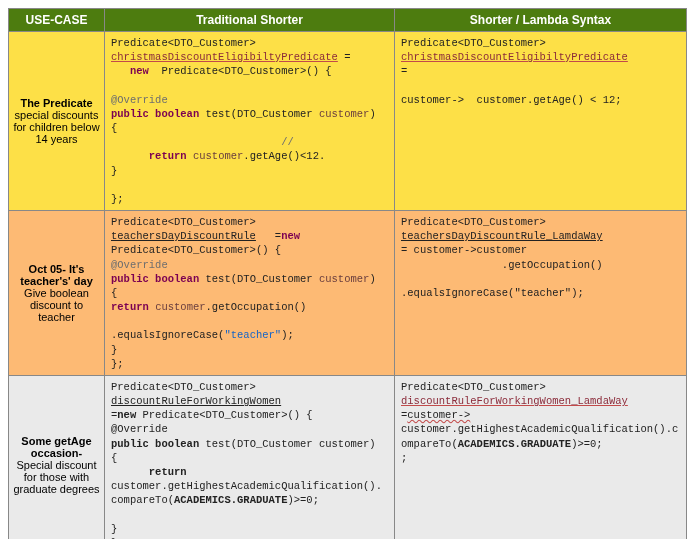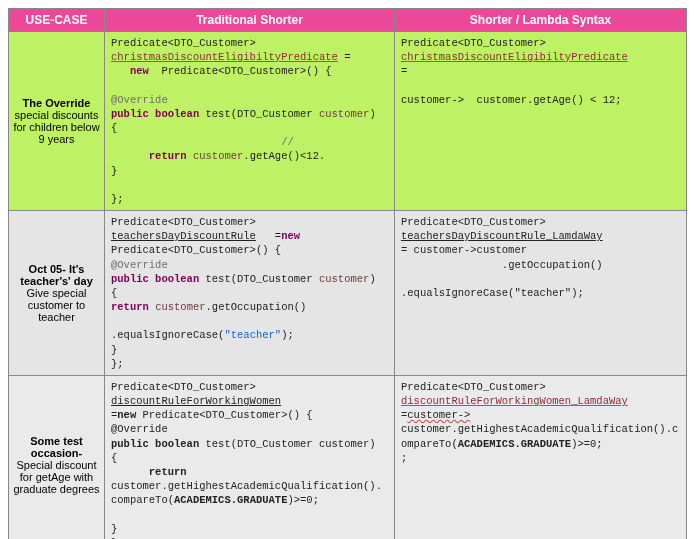--- a/index.html
+++ b/index.html
@@ -14,39 +14,39 @@
   table {
     border-collapse: collapse;
     width: 100%;
     table-layout: fixed;
   }
   th, td {
     border: 1px solid #888;
     vertical-align: top;
   }
   th {
-    background: #ec4899;
+    background: #4d7c0f;
     color: #fff;
     text-align: center;
     font-weight: bold;
     padding: 4px 2px;
     font-size: 12px;
   }
   col.usecase { width: 96px; }
   col.trad    { width: 290px; }
   col.lambda  { width: auto; }
   td.usecase {
     text-align: center;
     padding: 6px 4px;
     font-size: 11px;
     vertical-align: middle;
   }
   td.usecase b { font-weight: bold; }
-  tr.row1 td.usecase, tr.row1 td.code { background: #bef264; }
-  tr.row2 td.usecase, tr.row2 td.code { background: #e5e5e5; }
+  tr.row1 td.usecase, tr.row1 td.code { background: #fde047; }
+  tr.row2 td.usecase, tr.row2 td.code { background: #fdba74; }
   tr.row3 td.usecase, tr.row3 td.code { background: #eaeaea; }
   td.code {
     padding: 4px 6px;
     font-family: Consolas, "Courier New", monospace;
     font-size: 10.5px;
     line-height: 1.35;
     white-space: pre-wrap;
     word-break: break-word;
     color: #222;
   }
@@ -72,64 +72,64 @@
     <tr>
       <th>USE-CASE</th>
       <th>Traditional Shorter</th>
       <th>Shorter / Lambda Syntax</th>
     </tr>
   </thead>
   <tbody>
 
     <tr class="row1">
       <td class="usecase">
-        <b>The Override</b><br>
-        <span>special discounts for children below 9 years</span>
+        <b>The Predicate</b><br>
+        <span>special discounts for children below 14 years</span>
       </td>
       <td class="code"><span>Predicate&lt;DTO_Customer&gt; </span><span class="id">christmasDiscountEligibiltyPredicate</span><span> =</span>
 <span>   </span><span class="kw">new</span><span>  Predicate&lt;DTO_Customer&gt;() {</span>
 <span></span>
 <span class="ann">@Override</span>
 <span class="kw">public boolean</span><span> test(DTO_Customer </span><span class="var">customer</span><span>) {</span>
 <span class="ann">                           //</span>
 <span>      </span><span class="kw">return</span><span> </span><span class="var">customer</span><span>.getAge()&lt;12.</span>
 <span>}</span>
 <span></span>
 <span>};</span></td>
       <td class="code"><span>Predicate&lt;DTO_Customer&gt; </span><span class="id">christmasDiscountEligibiltyPredicate</span>
 <span>=</span>
 <span></span>
 <span>customer-&gt;  customer.getAge() &lt; 12;</span></td>
     </tr>
 
     <tr class="row2">
       <td class="usecase">
         <b>Oct 05- It's teacher's' day</b><br>
-        <span>Give special customer to teacher</span>
+        <span>Give boolean discount to teacher</span>
       </td>
       <td class="code"><span>Predicate&lt;DTO_Customer&gt; </span><span class="id2">teachersDayDiscountRule</span><span>   =</span><span class="kw">new</span>
 <span>Predicate&lt;DTO_Customer&gt;() {</span>
 <span class="ann">@Override</span>
 <span class="kw">public boolean</span><span> test(DTO_Customer </span><span class="var">customer</span><span>) {</span>
 <span class="kw">return</span><span> </span><span class="var">customer</span><span>.getOccupation()</span>
 <span></span>
 <span>.equalsIgnoreCase(</span><span class="str">"teacher"</span><span>);</span>
 <span>}</span>
 <span>};</span></td>
       <td class="code"><span>Predicate&lt;DTO_Customer&gt; </span>
 <span class="id2">teachersDayDiscountRule_LamdaWay</span>
 <span>= customer-&gt;customer</span>
 <span>                .getOccupation()</span>
 <span>                .equalsIgnoreCase("teacher");</span></td>
     </tr>
 
     <tr class="row3">
       <td class="usecase">
-        <b>Some test occasion-</b><br>
-        <span>Special discount for getAge with graduate degrees</span>
+        <b>Some getAge occasion-</b><br>
+        <span>Special discount for those with graduate degrees</span>
       </td>
       <td class="code"><span>Predicate&lt;DTO_Customer&gt; </span>
 <span class="id2">discountRuleForWorkingWomen</span>
 <span>=</span><span class="bold">new</span><span> Predicate&lt;DTO_Customer&gt;() {</span>
 <span>@Override</span>
 <span class="bold">public boolean</span><span> test(DTO_Customer customer) {</span>
 <span>      </span><span class="bold">return</span>
 <span>customer.getHighestAcademicQualification().compareTo(</span><span class="bold">ACADEMICS.GRADUATE</span><span>)&gt;=0;</span>
 <span></span>
 <span>}</span>

